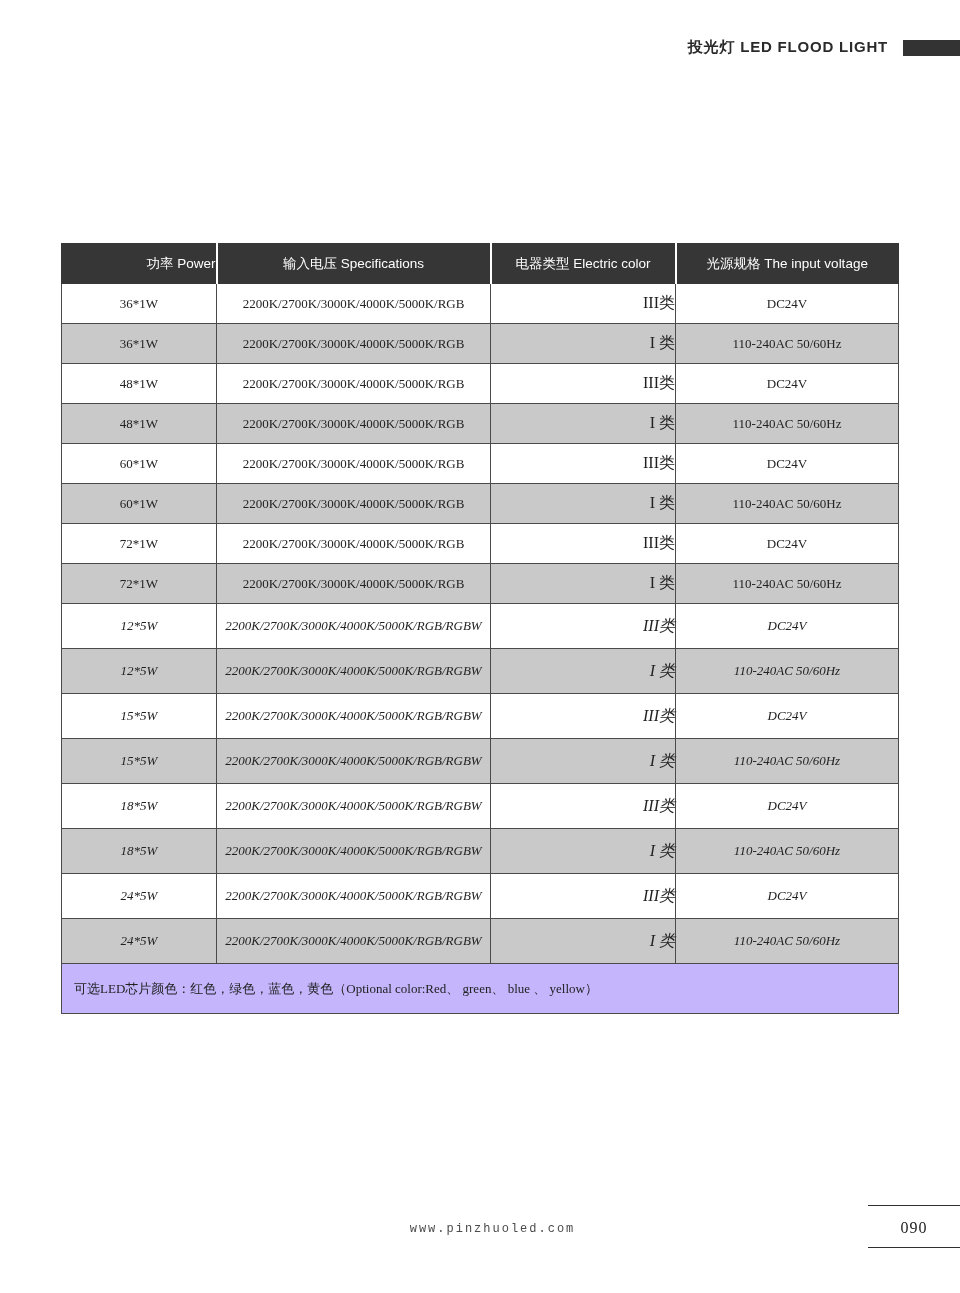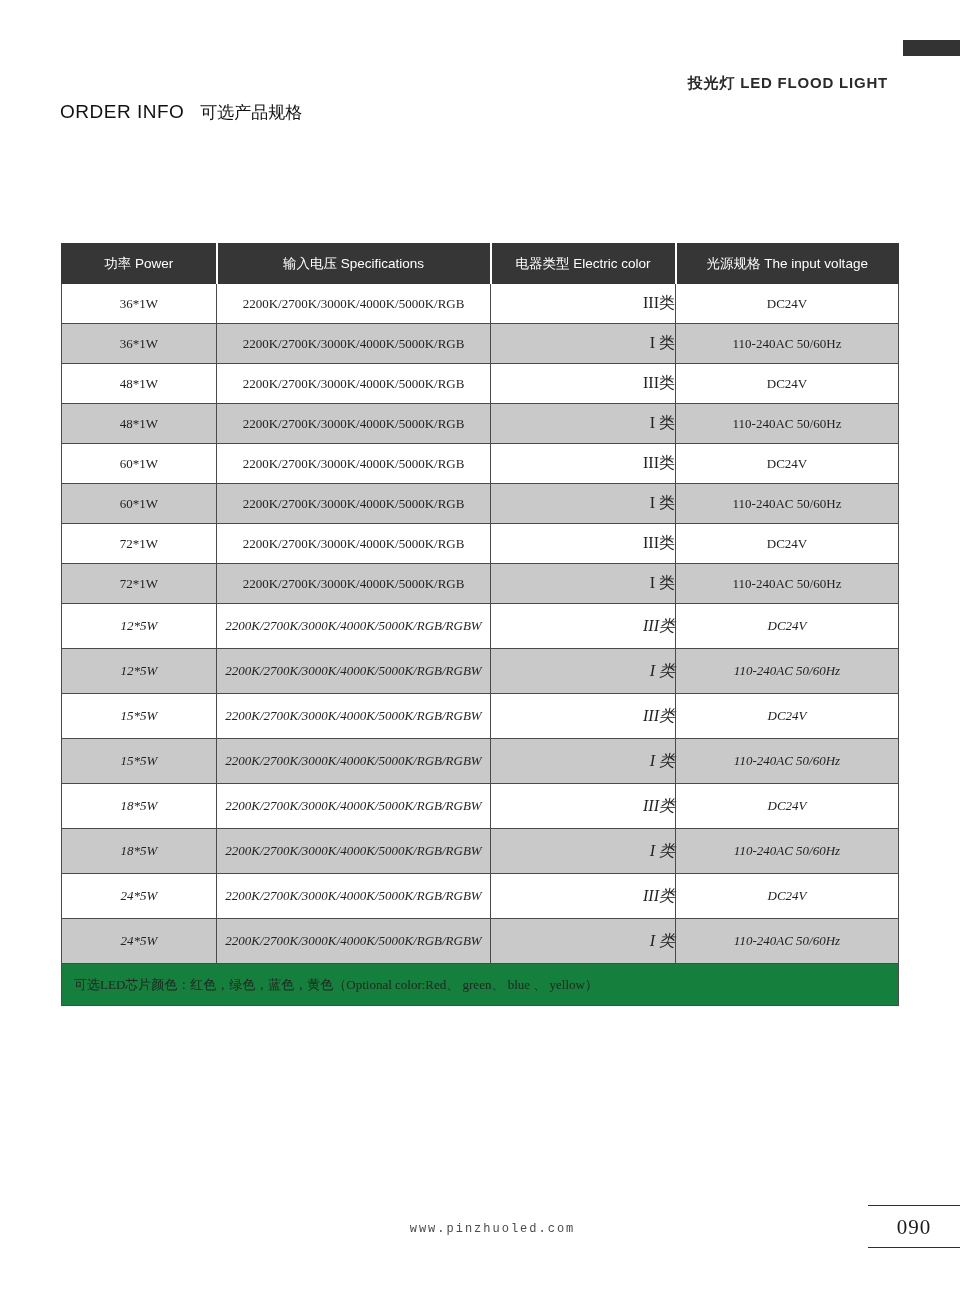--- a/index.html
+++ b/index.html
@@ -15,21 +15,21 @@
     position:relative;
     width:960px;height:1293px;
     background:#ffffff;
     font-family:"Liberation Sans", sans-serif;
     overflow:hidden;
   }
   
   .category-title{
     position:absolute;top:38px;right:72px;
     font-size:15px;font-weight:600;letter-spacing:.8px;
-    color:#2a2a2a;white-space:nowrap;margin-top:36px;
+    color:#2a2a2a;white-space:nowrap;
   }
   .accent-bar{
     position:absolute;top:40px;left:903px;width:57px;height:16px;
     background:var(--accent-bar);
   }
   
   .section-title{
     position:absolute;top:101px;left:60px;white-space:nowrap;
   }
   .section-title .en{
@@ -43,61 +43,58 @@
     position:absolute;top:243px;left:61px;width:837px;
     border-collapse:collapse;table-layout:fixed;
   }
   .spec-table th{
     background:var(--header-bg);color:#fff;
     font-size:13.5px;font-weight:400;
     height:40px;text-align:center;vertical-align:middle;
     border:1px solid var(--header-bg);
     border-left:2px solid #ffffff;
   }
-  .spec-table th:first-child{border-left:1px solid var(--header-bg);}
+  .spec-table th:first-child{border-left:1px solid var(--header-bg);text-align:right;}
   .spec-table td{
     font-family:"Liberation Serif","DejaVu Serif",serif;
     font-size:13px;color:var(--text-dark);
     text-align:center;vertical-align:middle;
     border:1px solid var(--border-dark);
     background:#ffffff;height:40px;
   }
   .spec-table tr.alt td{background:var(--row-alt-bg);}
   .spec-table tr.tall td{height:45px;font-style:italic;}
   .spec-table td.type-cell{font-size:16px;text-align:right;}
   .spec-table td.note-cell{
-    height:42px;text-align:left;padding-left:12px;
-    font-size:13px;background:#15803d;
+    height:50px;text-align:left;padding-left:12px;
+    font-size:13px;background:#c4b5fd;
   }
   
   .footer-site{
     position:absolute;top:1222px;left:0;width:985px;
     text-align:center;
     font-family:"Liberation Mono","DejaVu Sans Mono",monospace;
     font-size:12px;letter-spacing:2px;color:#4a4a4a;
   }
   .page-number-box{
     position:absolute;top:1205px;left:868px;width:92px;height:43px;
     border-top:1.5px solid #2f2f2f;border-bottom:1.5px solid #2f2f2f;
     line-height:43px;text-align:center;
     font-family:"Liberation Serif","DejaVu Serif",serif;
-    font-size:21px;color:#1c1c1c;letter-spacing:1px;
+    font-size:16px;color:#1c1c1c;letter-spacing:1px;
   }
 </style>
 </head>
 <body>
 
 <div class="page">
 
   <div class="category-title">投光灯 LED FLOOD LIGHT</div>
   <div class="accent-bar"></div>
 
-  <div class="section-title">
-    <span class="en">ORDER INFO</span><span class="zh">可选产品规格</span>
-  </div>
 
   <table class="spec-table">
     <colgroup>
       <col style="width:155px">
       <col style="width:274px">
       <col style="width:185px">
       <col style="width:223px">
     </colgroup>
     <thead>
       <tr>

